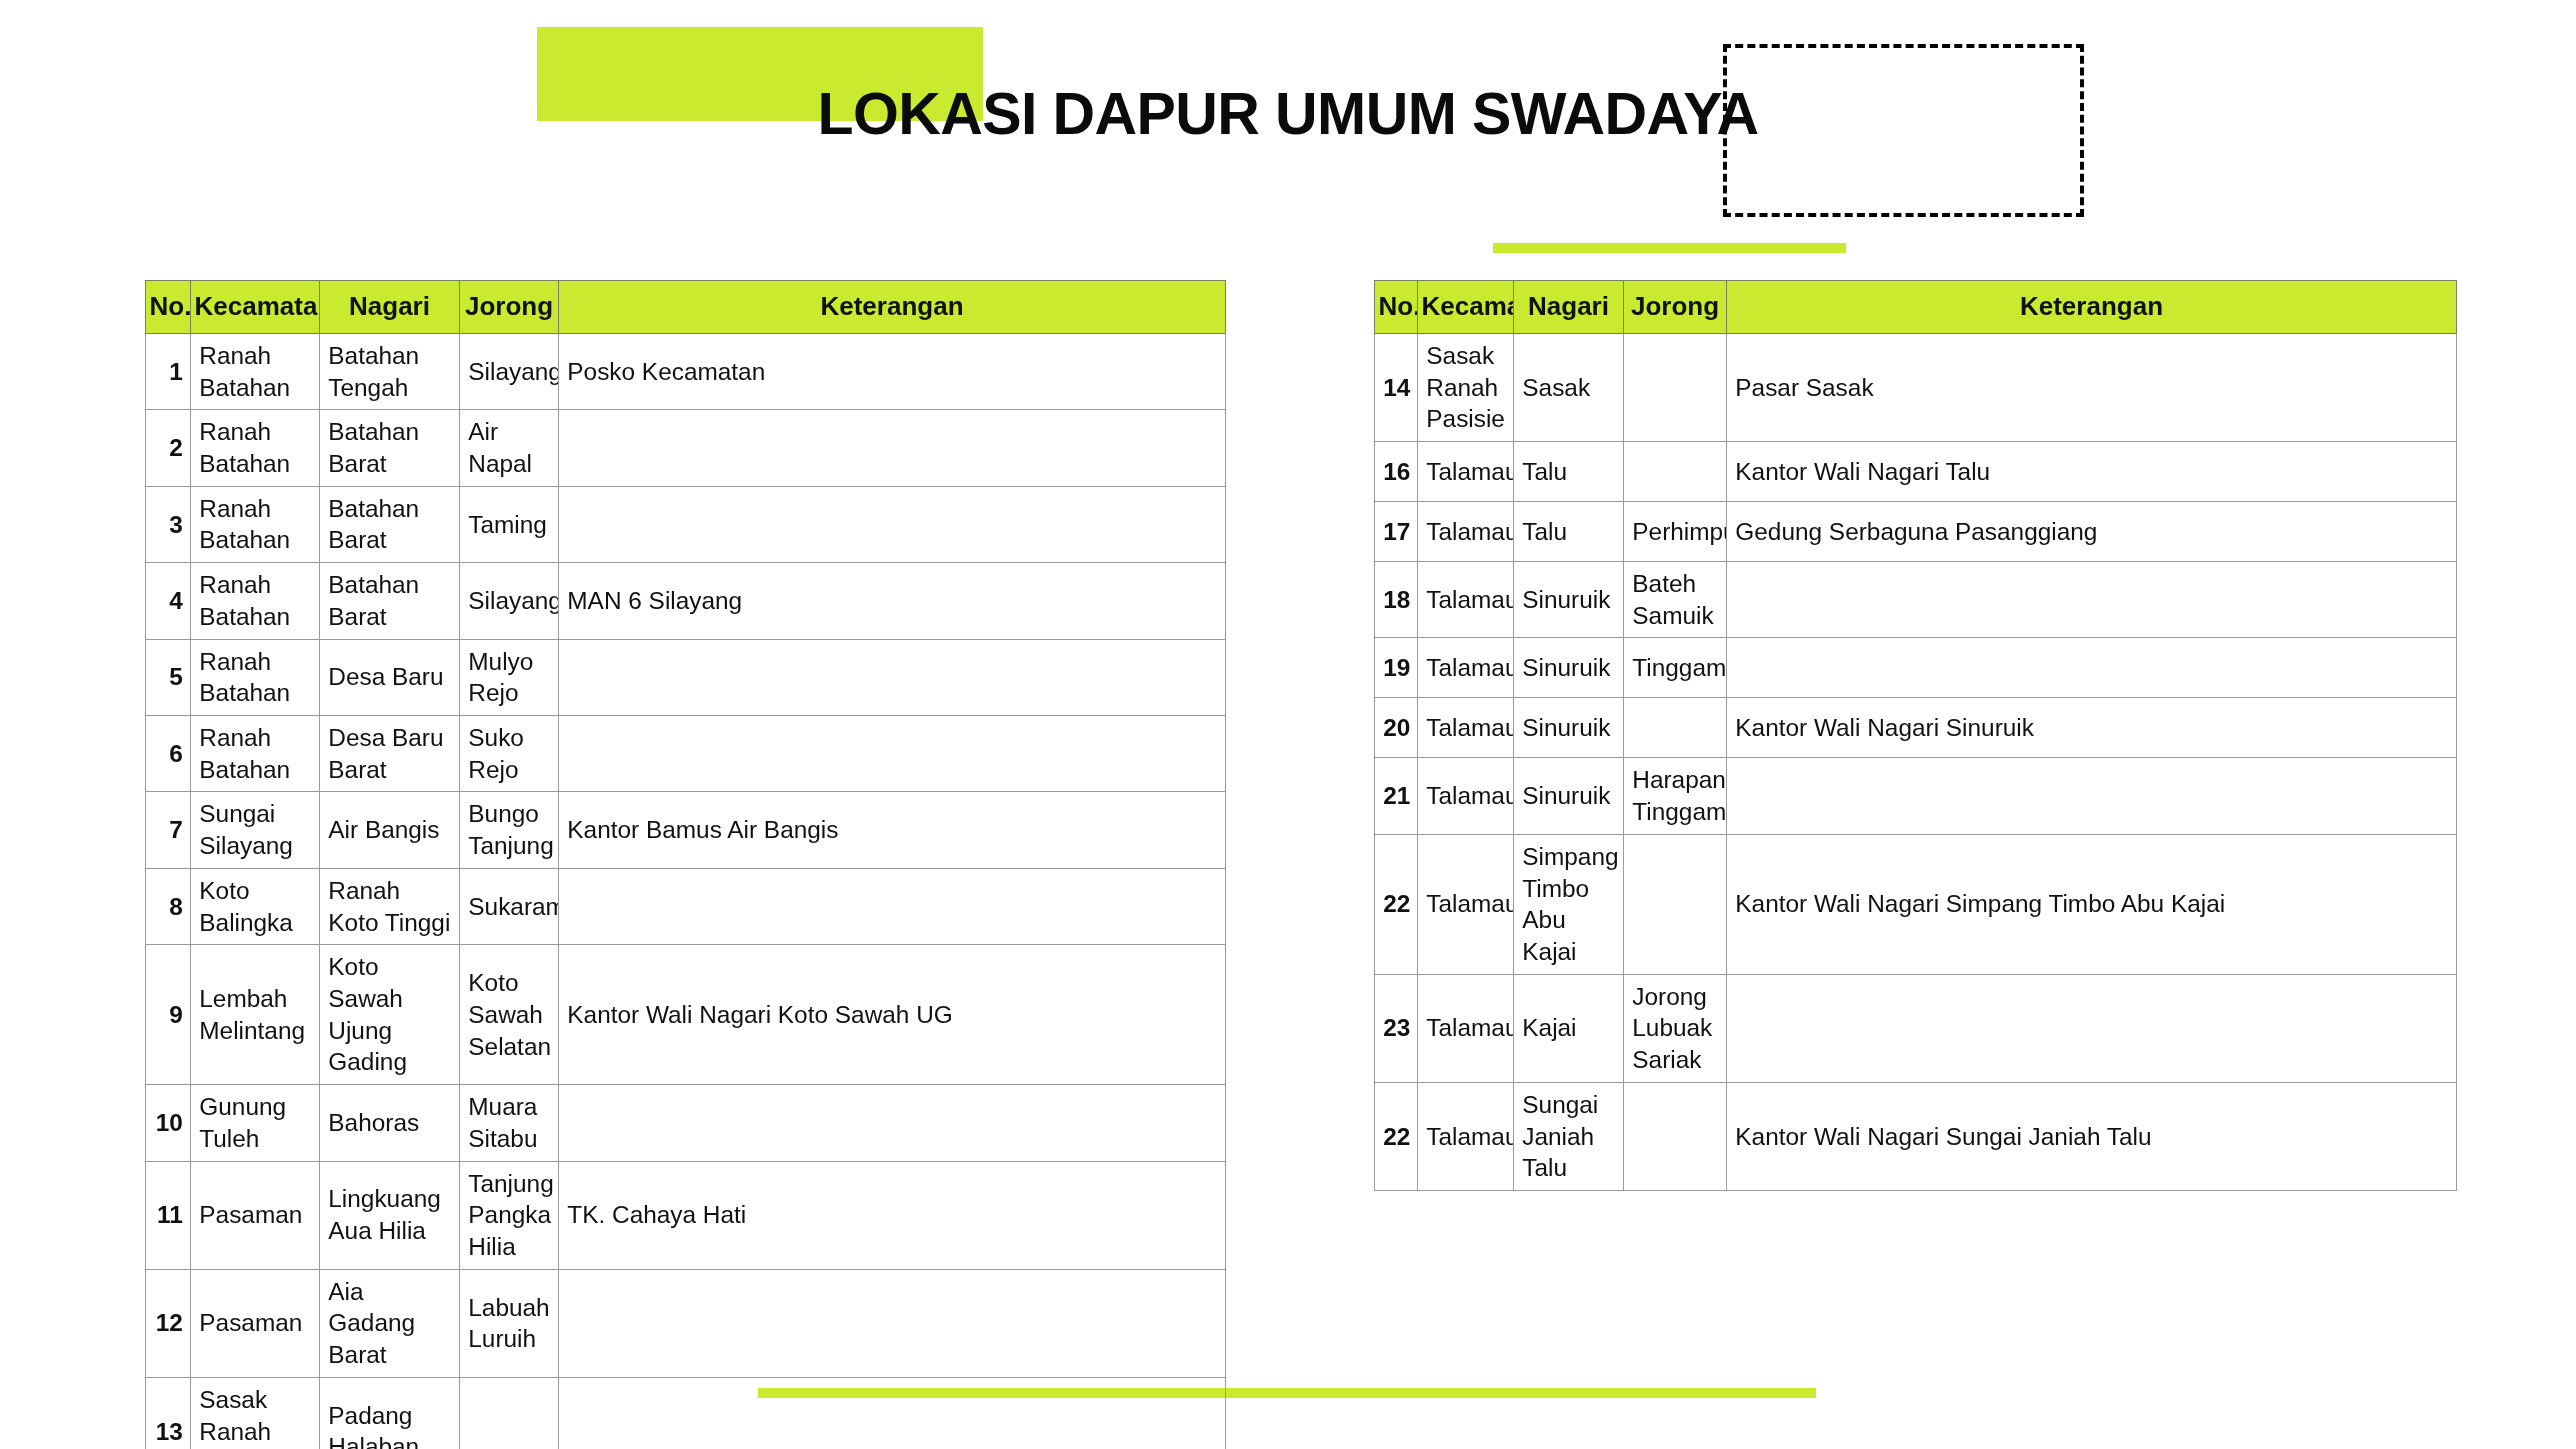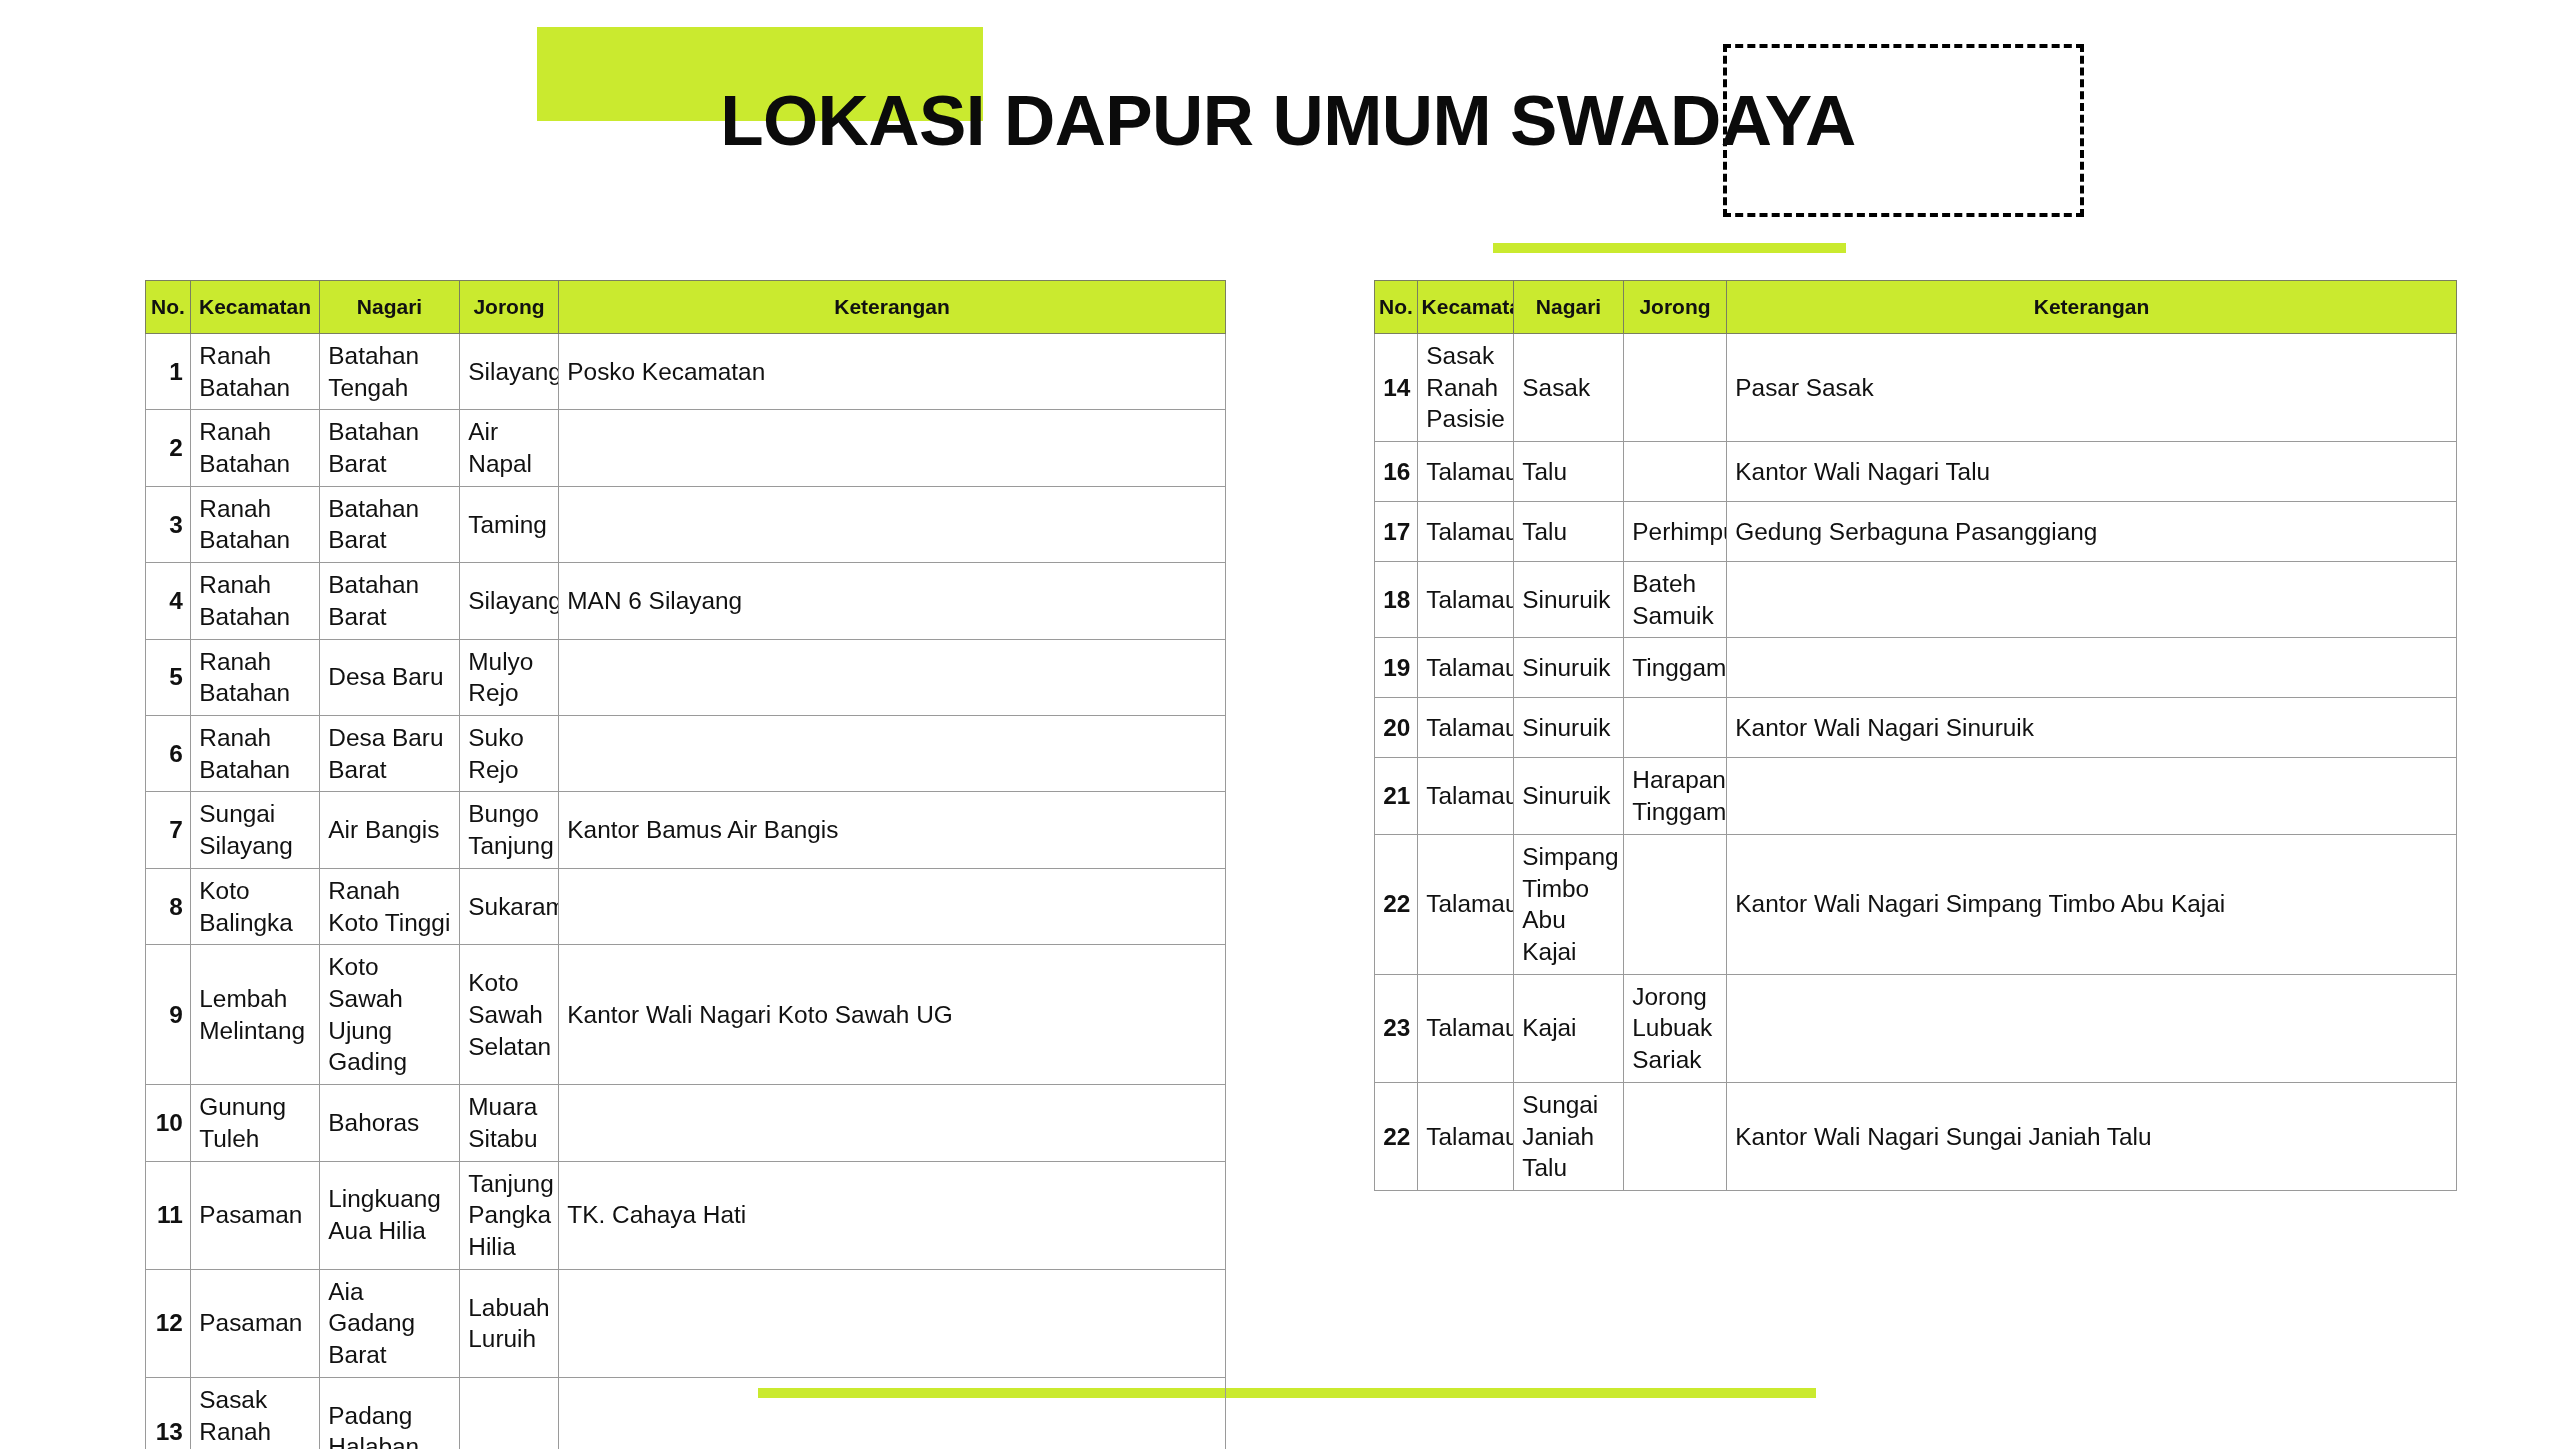--- a/index.html
+++ b/index.html
@@ -50,21 +50,21 @@
     background: #CAEA2F;
   }
 
   
   .page-title {
     position: absolute;
     left: 0;
     top: 85px;
     width: 2576px;
     text-align: center;
-    font-size: 71px;
+    font-size: 59px;
     font-weight: bold;
     letter-spacing: -0.6px;
     color: #0b0b0b;
     line-height: 1;
     white-space: nowrap;
   }
 
   
   .tbl-wrap {
     position: absolute;
@@ -85,21 +85,21 @@
     border: 1.2px solid #9a9a9a;
     padding: 6px 7.2px 6px 8.3px;
     vertical-align: middle;
     line-height: 1.30;
     overflow: hidden;
   }
   table.loc-table thead th {
     background: #CAEA2F;
     text-align: center;
     font-weight: bold;
-    font-size: 21px;
+    font-size: 26px;
     height: 47px;
     padding: 2.4px 3.6px;
     border-color: #7a7f60;
   }
   table.loc-table tbody td {
     height: 45px;
   }
   td.col-no, th.col-no {
     text-align: right;
     font-weight: bold;

